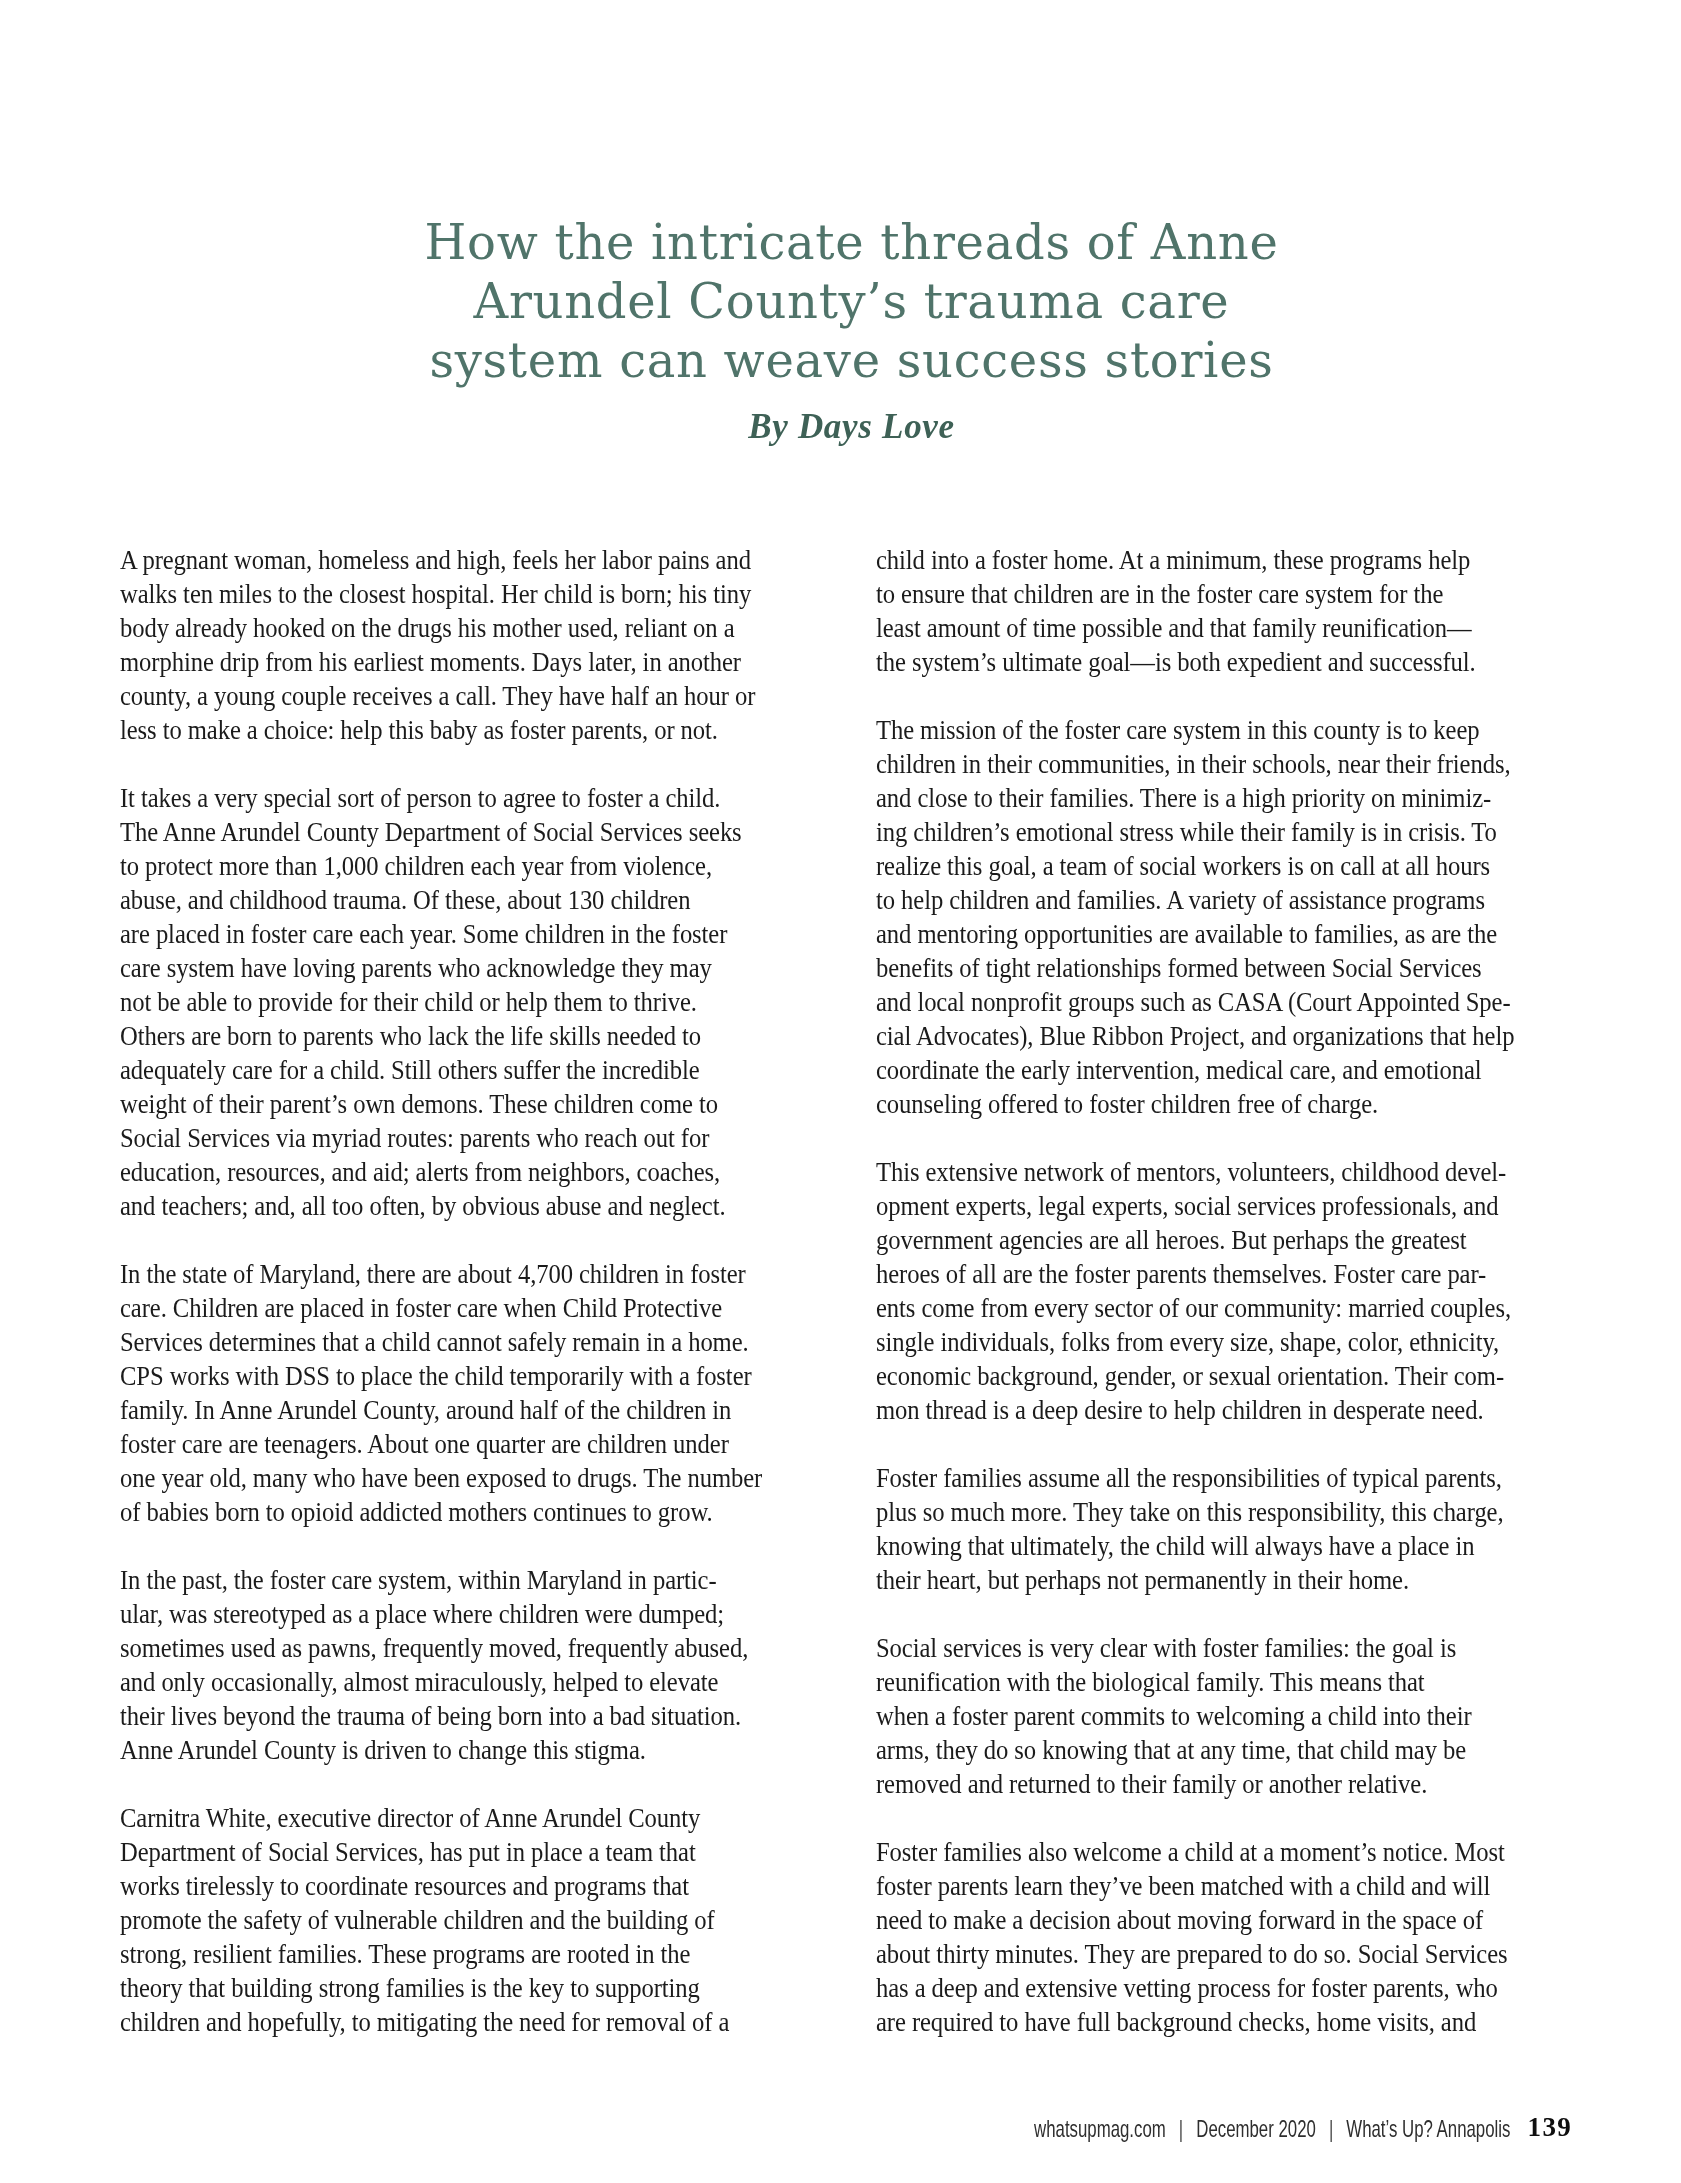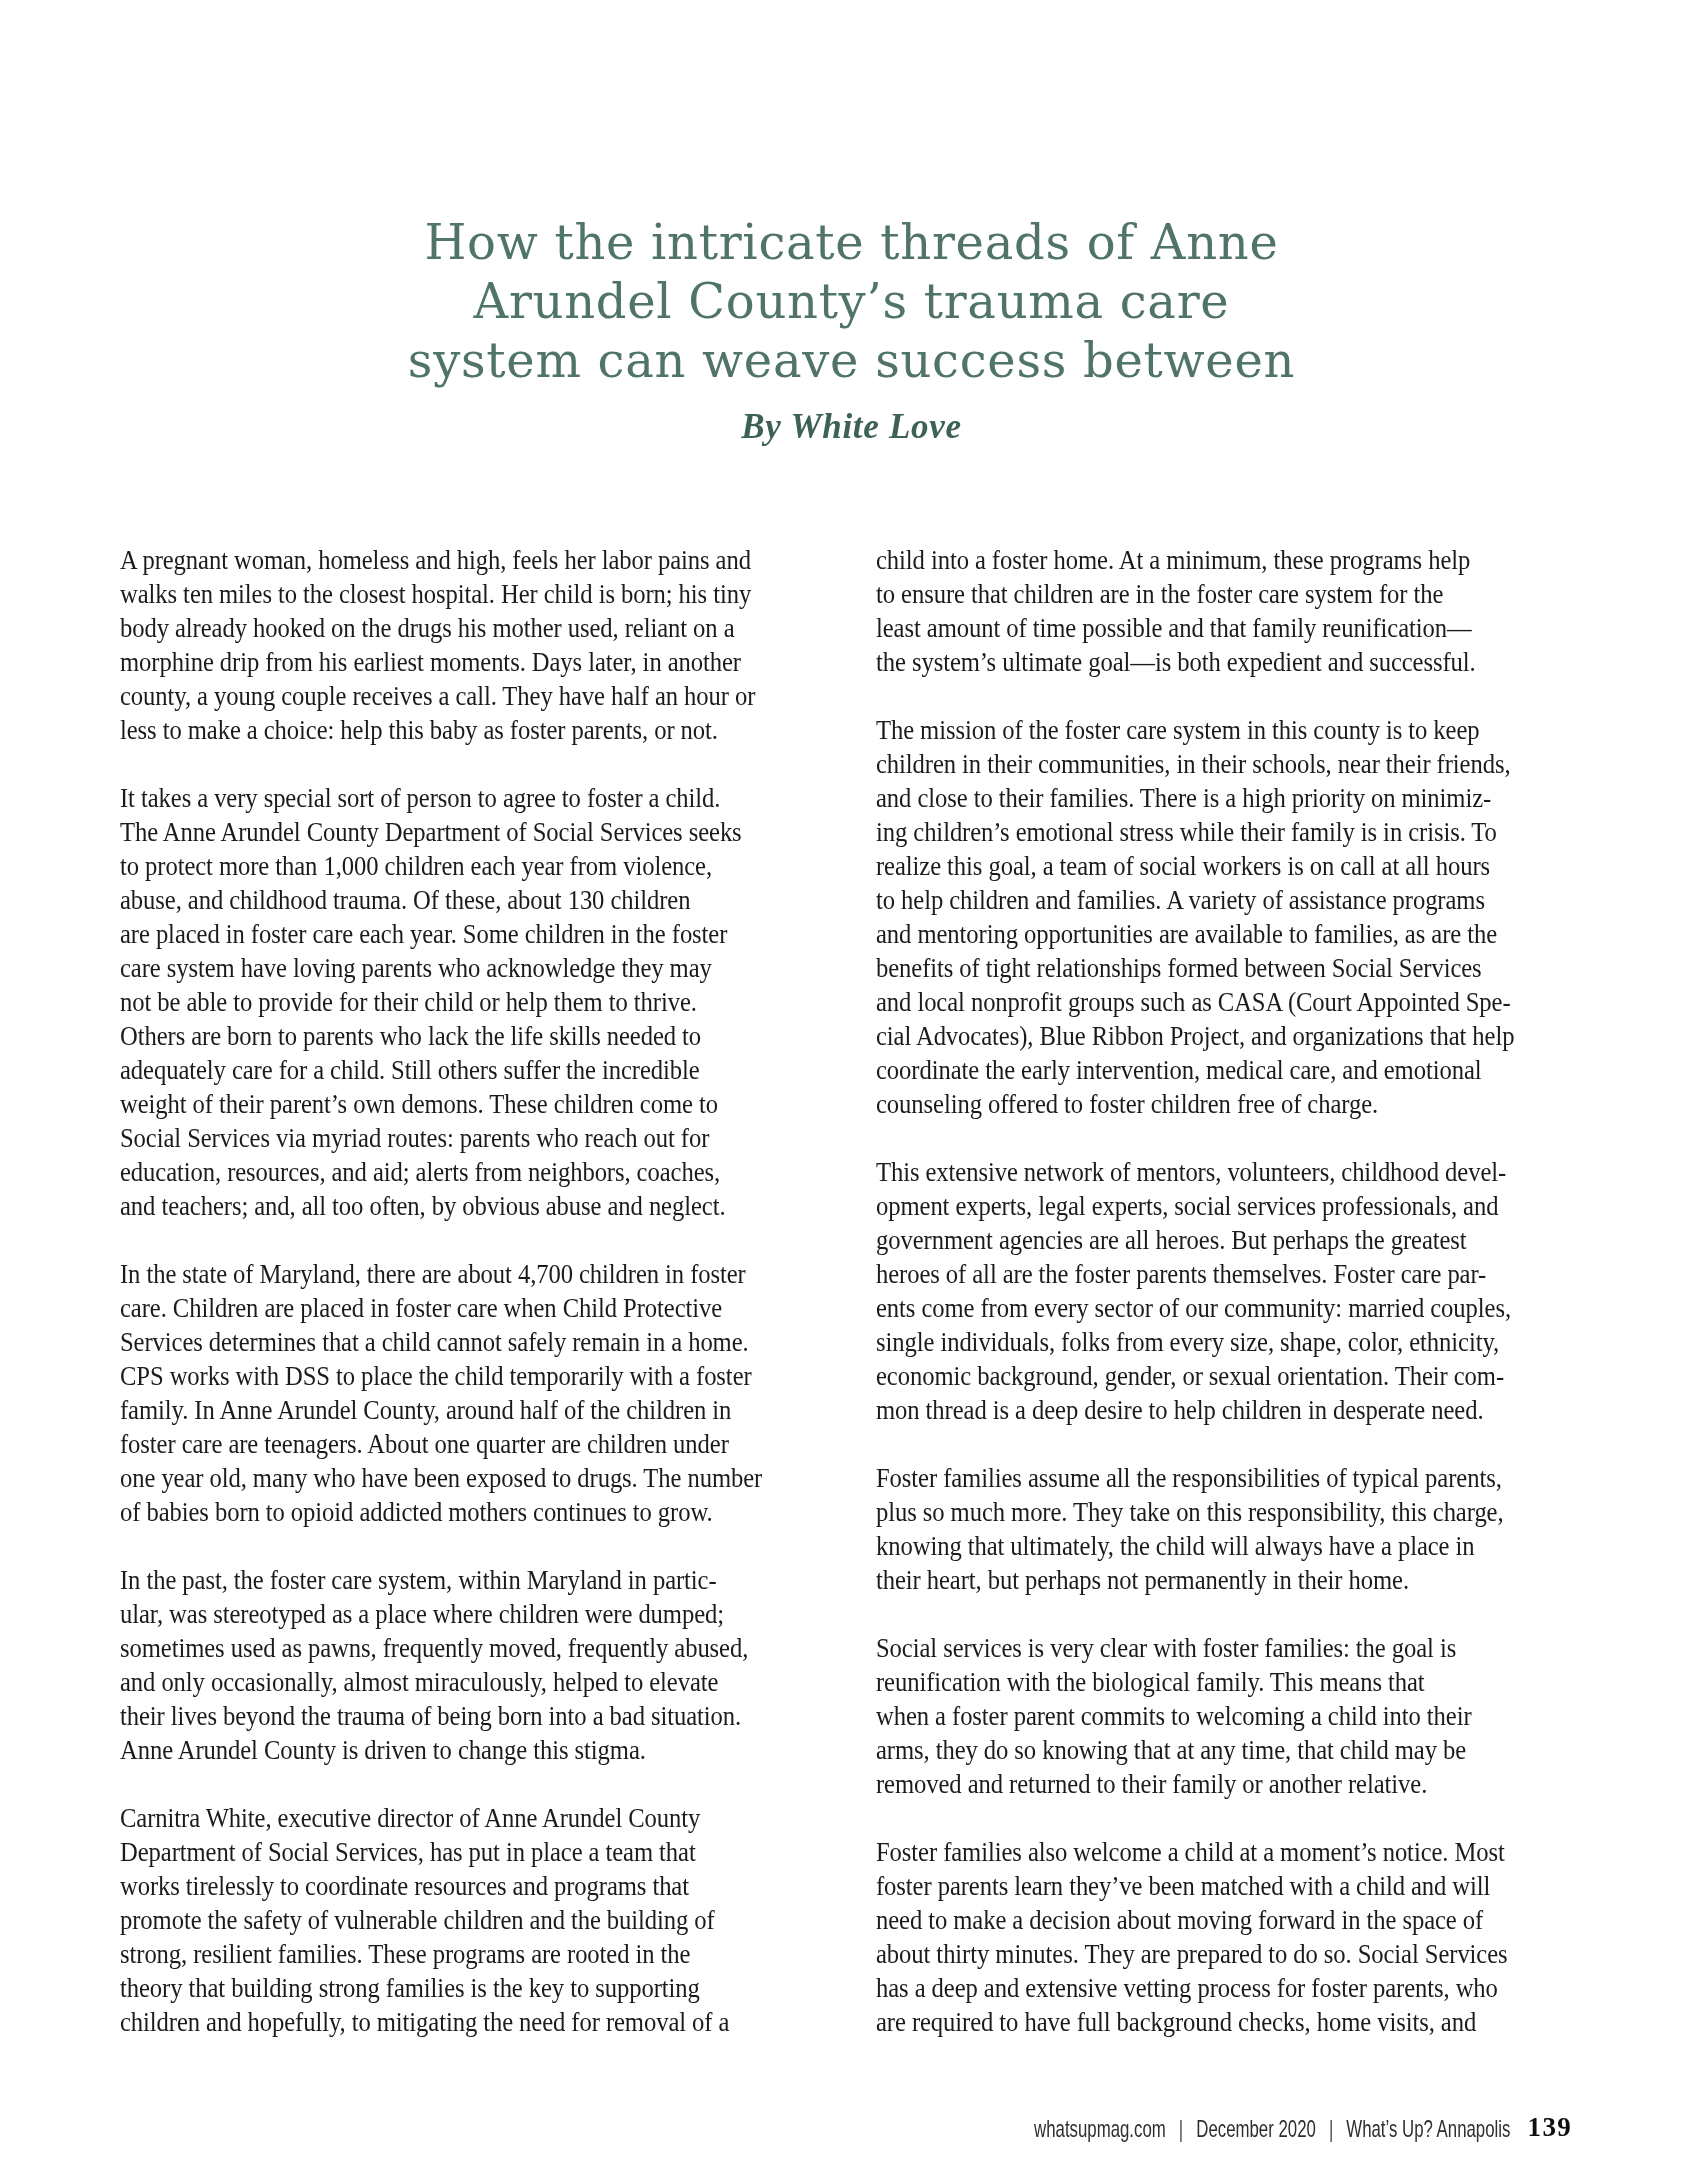--- a/index.html
+++ b/index.html
@@ -105,23 +105,23 @@
 </style>
 </head>
 <body>
 
 <div class="page">
 
   <header class="title-block">
     <h1 class="article-title">
       <span class="title-line">How the intricate threads of Anne</span>
       <span class="title-line">Arundel County’s trauma care</span>
-      <span class="title-line">system can weave success between</span>
+      <span class="title-line">system can weave success stories</span>
     </h1>
-    <p class="byline">By White Love</p>
+    <p class="byline">By Days Love</p>
   </header>
 
   <section class="column column-left">
     <div class="column-inner">
       <p class="para">A pregnant woman, homeless and high, feels her labor pains and
 walks ten miles to the closest hospital. Her child is born; his tiny
 body already hooked on the drugs his mother used, reliant on a
 morphine drip from his earliest moments. Days later, in another
 county, a young couple receives a call. They have half an hour or
 less to make a choice: help this baby as foster parents, or not.</p>

